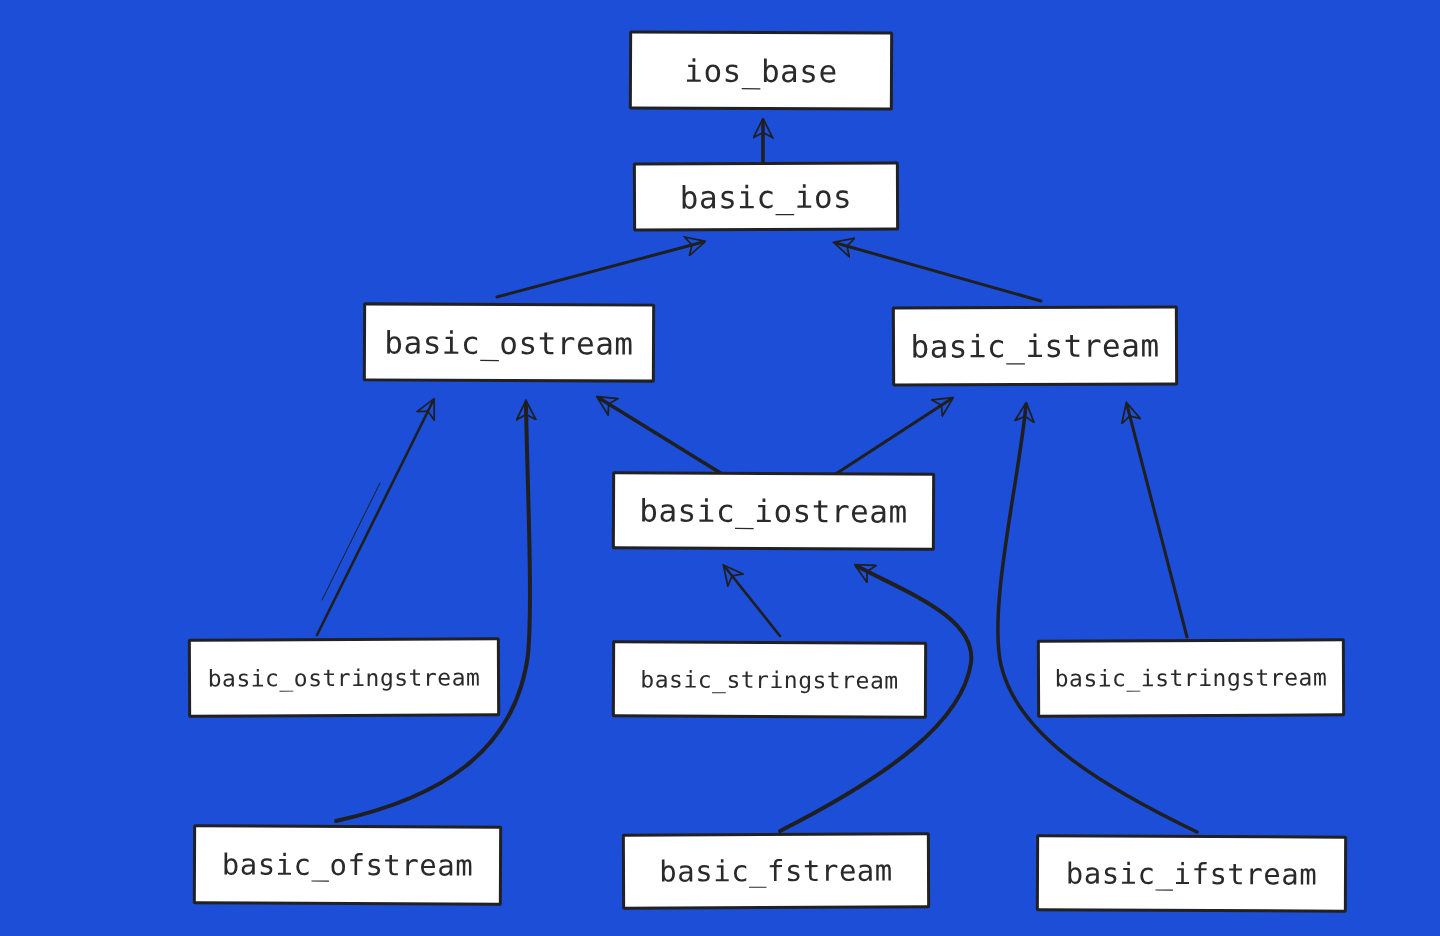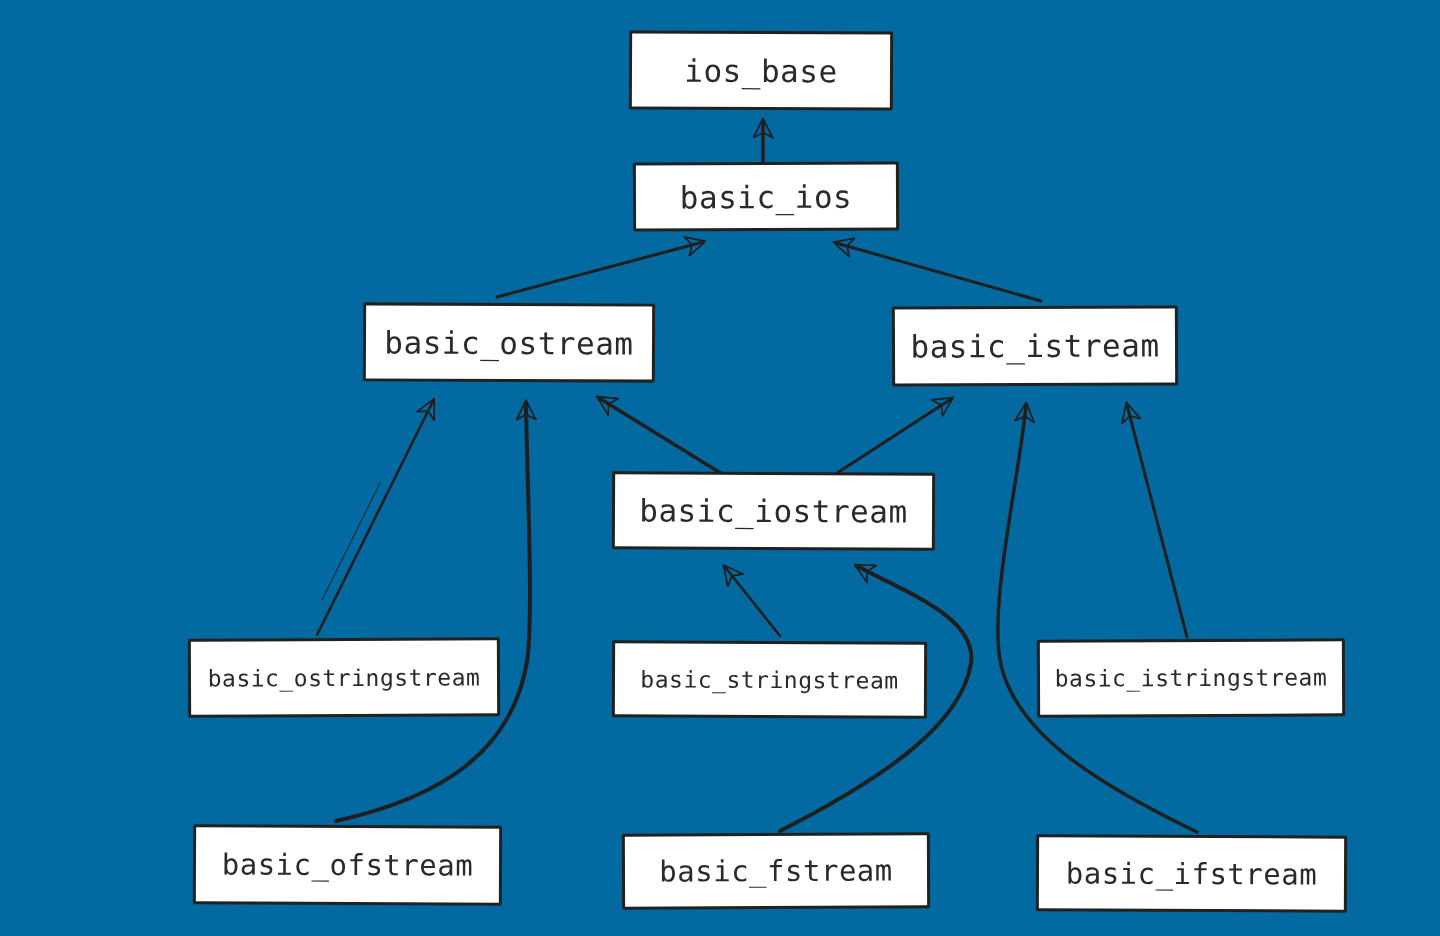--- a/index.html
+++ b/index.html
@@ -8,21 +8,21 @@
     background: #ffffff;
     width: 1440px;
     height: 936px;
     overflow: hidden;
     font-family: "DejaVu Sans Mono", "Liberation Mono", monospace;
   }
   .canvas {
     position: relative;
     width: 1440px;
     height: 936px;
-    background: #0369a1;
+    background: #1d4ed8;
   }
   .edges {
     position: absolute;
     left: 0;
     top: 0;
     width: 1440px;
     height: 936px;
   }
   .edges path {
     fill: none;

